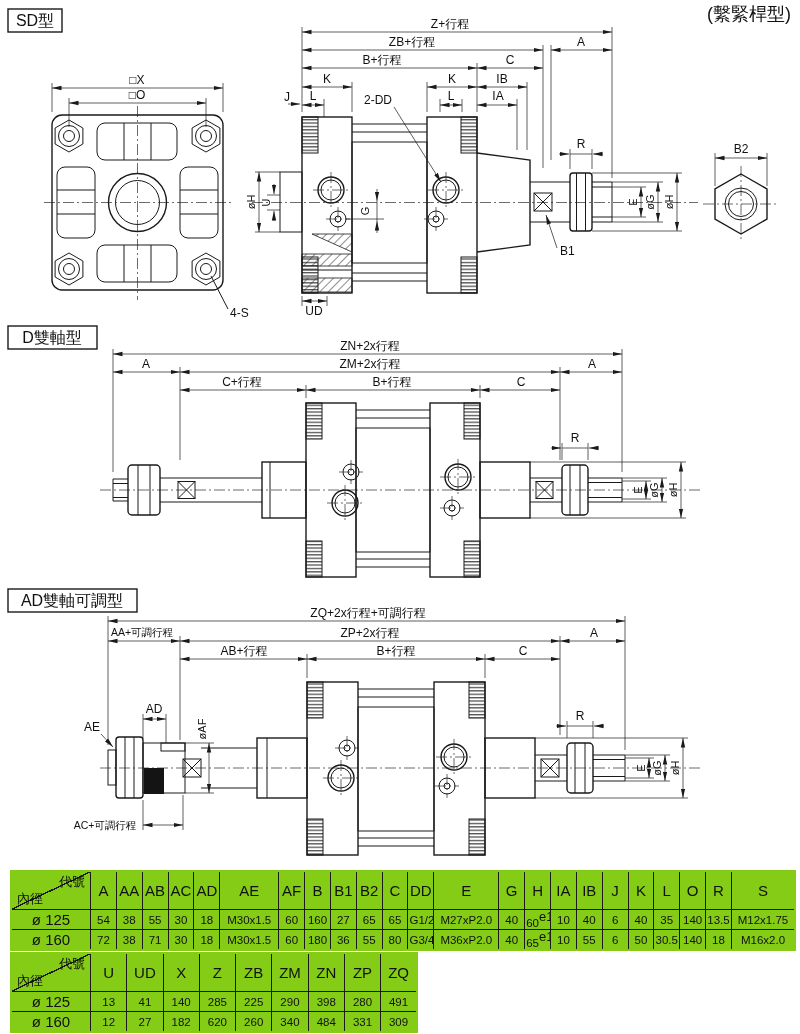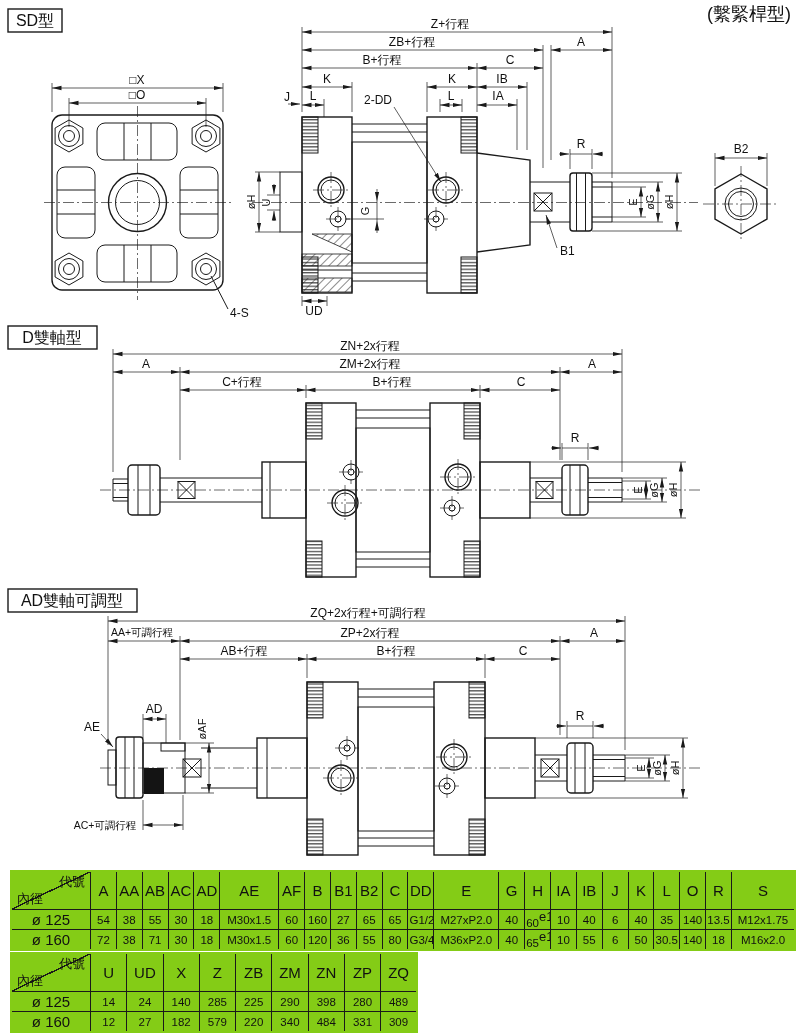--- a/index.html
+++ b/index.html
@@ -620,21 +620,21 @@
         </tr>
         <tr>
           <th class="bore">ø 160</th>
           <td>72</td>
           <td>38</td>
           <td>71</td>
           <td>30</td>
           <td>18</td>
           <td>M30x1.5</td>
           <td>60</td>
-          <td>120</td>
+          <td>180</td>
           <td>36</td>
           <td>55</td>
           <td>80</td>
           <td>G3/4</td>
           <td>M36xP2.0</td>
           <td>40</td>
           <td><span>65</span><sup>e11</sup></td>
           <td>10</td>
           <td>55</td>
           <td>6</td>
@@ -660,37 +660,37 @@
           <th>ZB</th>
           <th>ZM</th>
           <th>ZN</th>
           <th>ZP</th>
           <th>ZQ</th>
         </tr>
       </thead>
       <tbody>
         <tr>
           <th class="bore">ø 125</th>
-          <td>14</td>
-          <td>24</td>
+          <td>13</td>
+          <td>41</td>
           <td>140</td>
           <td>285</td>
           <td>225</td>
           <td>290</td>
           <td>398</td>
           <td>280</td>
-          <td>489</td>
+          <td>491</td>
         </tr>
         <tr>
           <th class="bore">ø 160</th>
           <td>12</td>
           <td>27</td>
           <td>182</td>
-          <td>579</td>
-          <td>220</td>
+          <td>620</td>
+          <td>260</td>
           <td>340</td>
           <td>484</td>
           <td>331</td>
           <td>309</td>
         </tr>
       </tbody>
     </table>
 
 </div>
 

